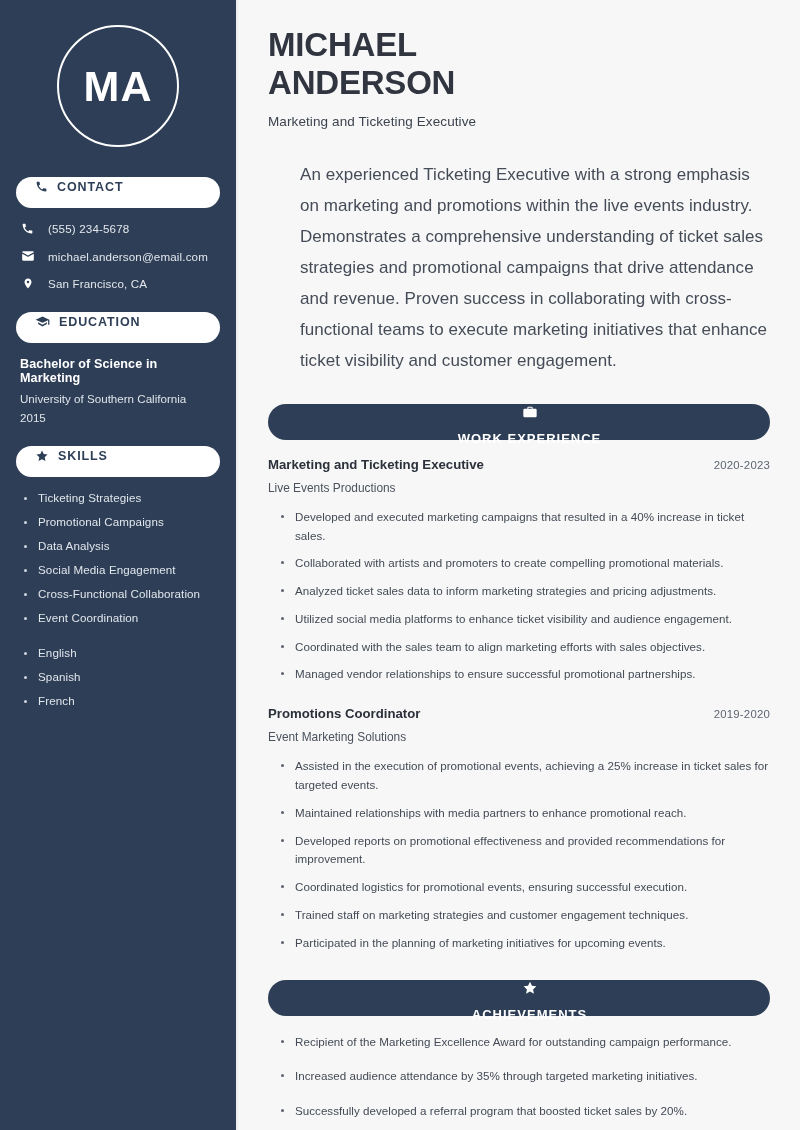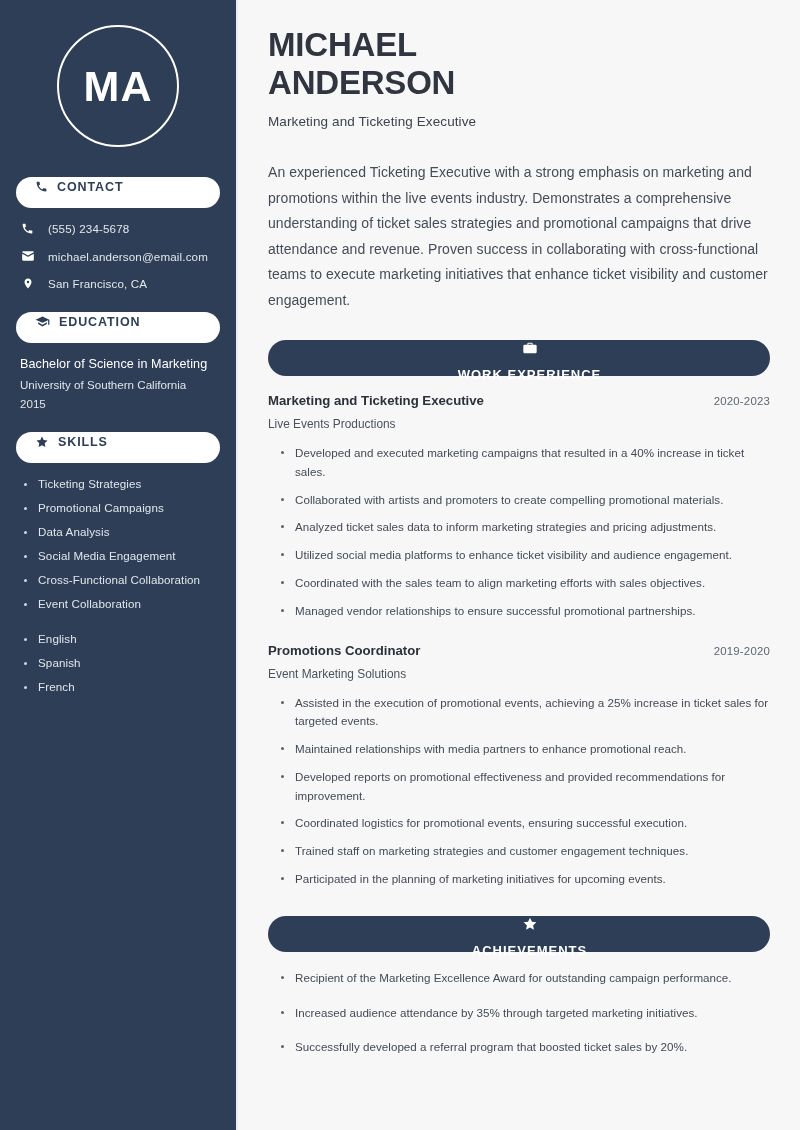--- a/index.html
+++ b/index.html
@@ -93,21 +93,21 @@
     color: #e3e7ec;
     letter-spacing: 0.15px;
   }
 
   .contact-row .icn { width: 15px; display: flex; justify-content: center; }
 
   .edu-body { padding-left: 4px; }
 
   .edu-degree {
     font-size: 12.6px;
-    font-weight: 400;
+    font-weight: 700;
     color: #ffffff;
     margin-bottom: 7px;
     letter-spacing: 0.1px;
   }
 
   .edu-school {
     font-size: 11.6px;
     color: #dfe4ea;
     margin-bottom: 6px;
   }
@@ -155,24 +155,25 @@
 
   .role {
     font-size: 13.5px;
     color: #3c434e;
     margin-top: 13px;
     letter-spacing: 0.1px;
   }
 
   .summary {
     margin-top: 31px;
-    font-size: 14px;
+    font-size: 17px;
     line-height: 1.82;
     color: #454c57;
     letter-spacing: 0.05px;
+    margin-left: 32px;
   }
 
   
   .dark-pill {
     background: #2d3e56;
     color: #ffffff;
     border-radius: 999px;
     height: 36px;
     display: flex;
     align-items: center;
@@ -320,21 +321,21 @@
           </svg>
         </span>
         <span class="pill-label">SKILLS</span>
       </div>
       <ul class="sb-ul">
         <li>Ticketing Strategies</li>
         <li>Promotional Campaigns</li>
         <li>Data Analysis</li>
         <li>Social Media Engagement</li>
         <li>Cross-Functional Collaboration</li>
-        <li>Event Collaboration</li>
+        <li>Event Coordination</li>
       </ul>
     </section>
 
     <section class="sb-block">
       <ul class="sb-ul">
         <li>English</li>
         <li>Spanish</li>
         <li>French</li>
       </ul>
     </section>

